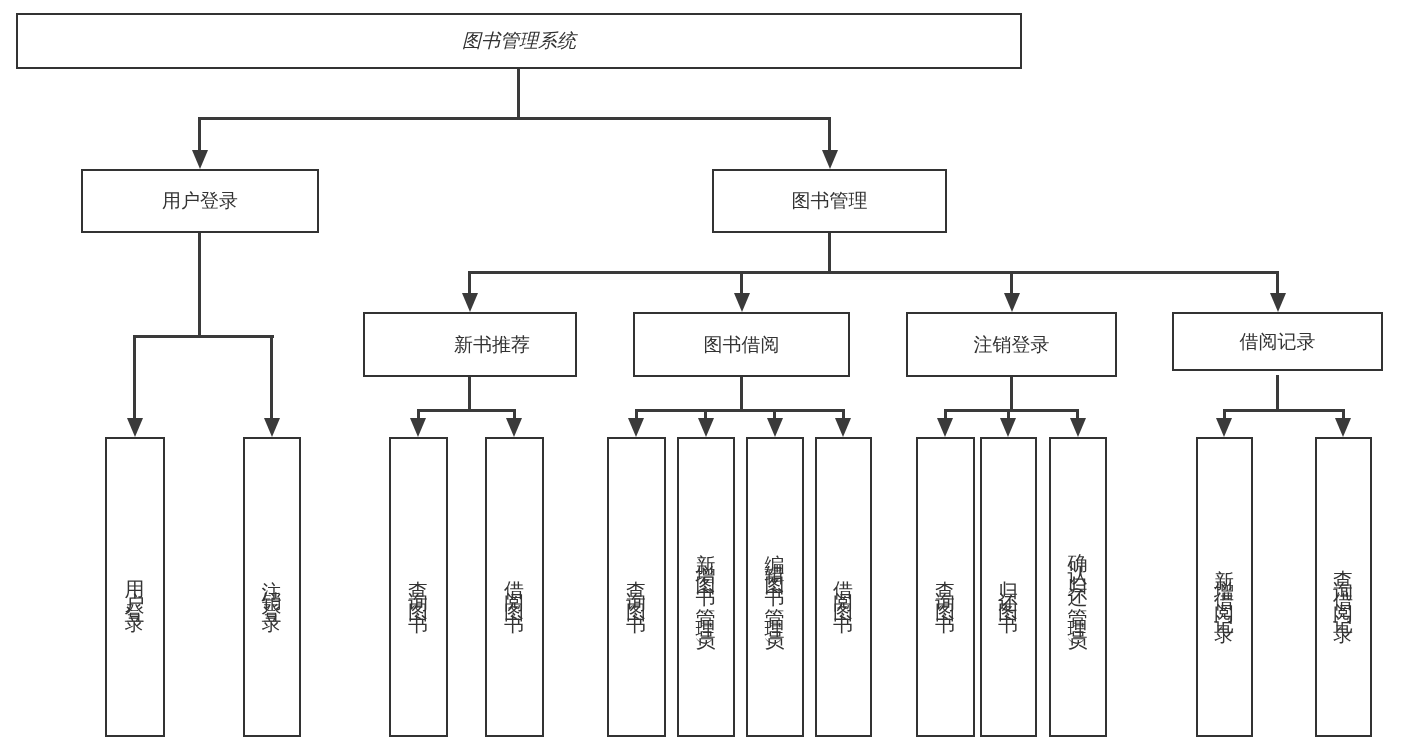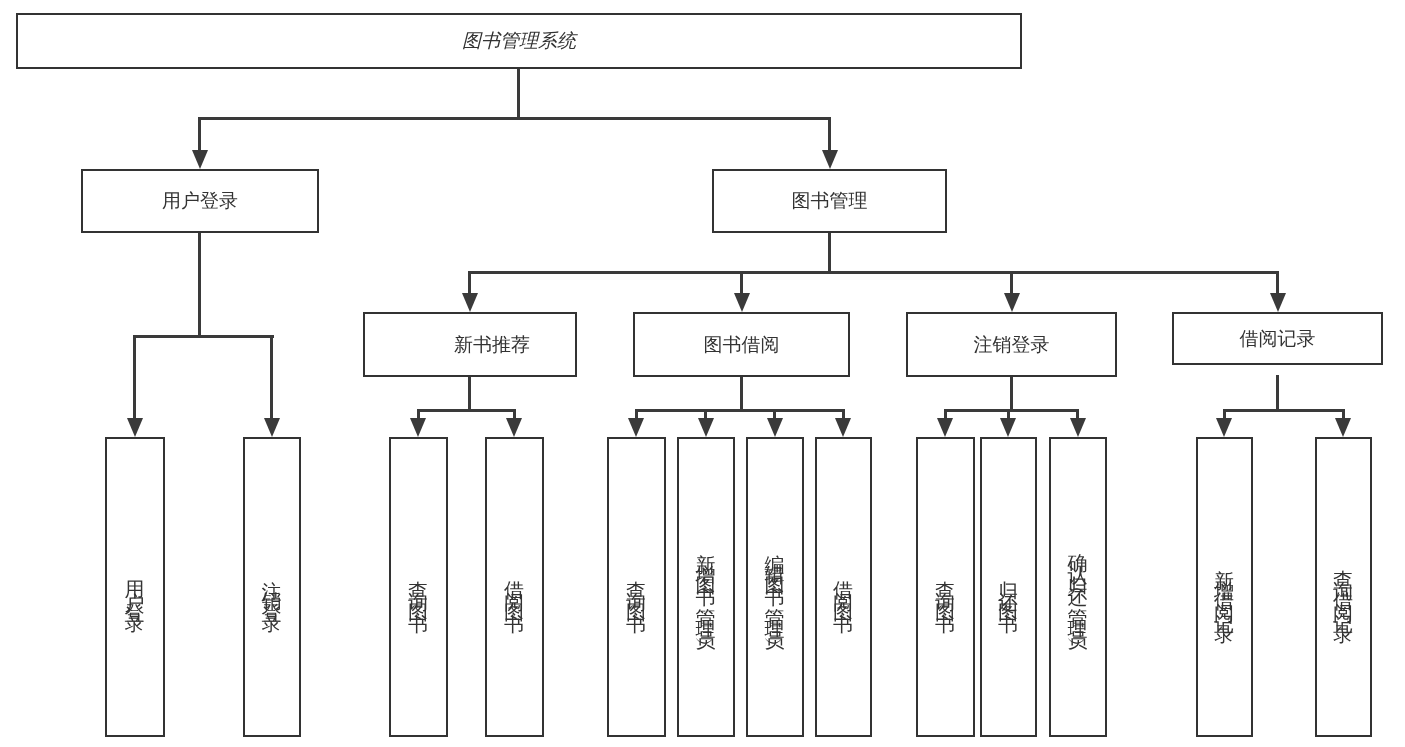--- a/index.html
+++ b/index.html
@@ -98,21 +98,21 @@
   <div class="ah" style="left:1335px;top:418px;"></div>
 
   <div class="box" style="left:16px;top:13px;width:1006px;height:56px;font-style:italic;">图书管理系统</div>
 
   <div class="box" style="left:81px;top:169px;width:238px;height:64px;">用户登录</div>
   <div class="box" style="left:712px;top:169px;width:235px;height:64px;text-align:center;">图书管理</div>
 
   <div class="box" style="left:363px;top:312px;width:214px;height:65px;padding-left:44px;">新书推荐</div>
   <div class="box" style="left:633px;top:312px;width:217px;height:65px;">图书借阅</div>
   <div class="box" style="left:906px;top:312px;width:211px;height:65px;">注销登录</div>
-  <div class="box" style="left:1172px;top:312px;width:211px;height:53px;">借阅记录</div>
+  <div class="box" style="left:1172px;top:312px;width:211px;height:59px;">借阅记录</div>
 
   <div class="tallbox" style="left:105px;width:60px;">
     <span class="vt">用户登录</span>
   </div>
   <div class="tallbox" style="left:243px;width:58px;">
     <span class="vt">注销登录</span>
   </div>
 
   <div class="tallbox" style="left:389px;width:59px;">
     <span class="vt">查询图书</span>

